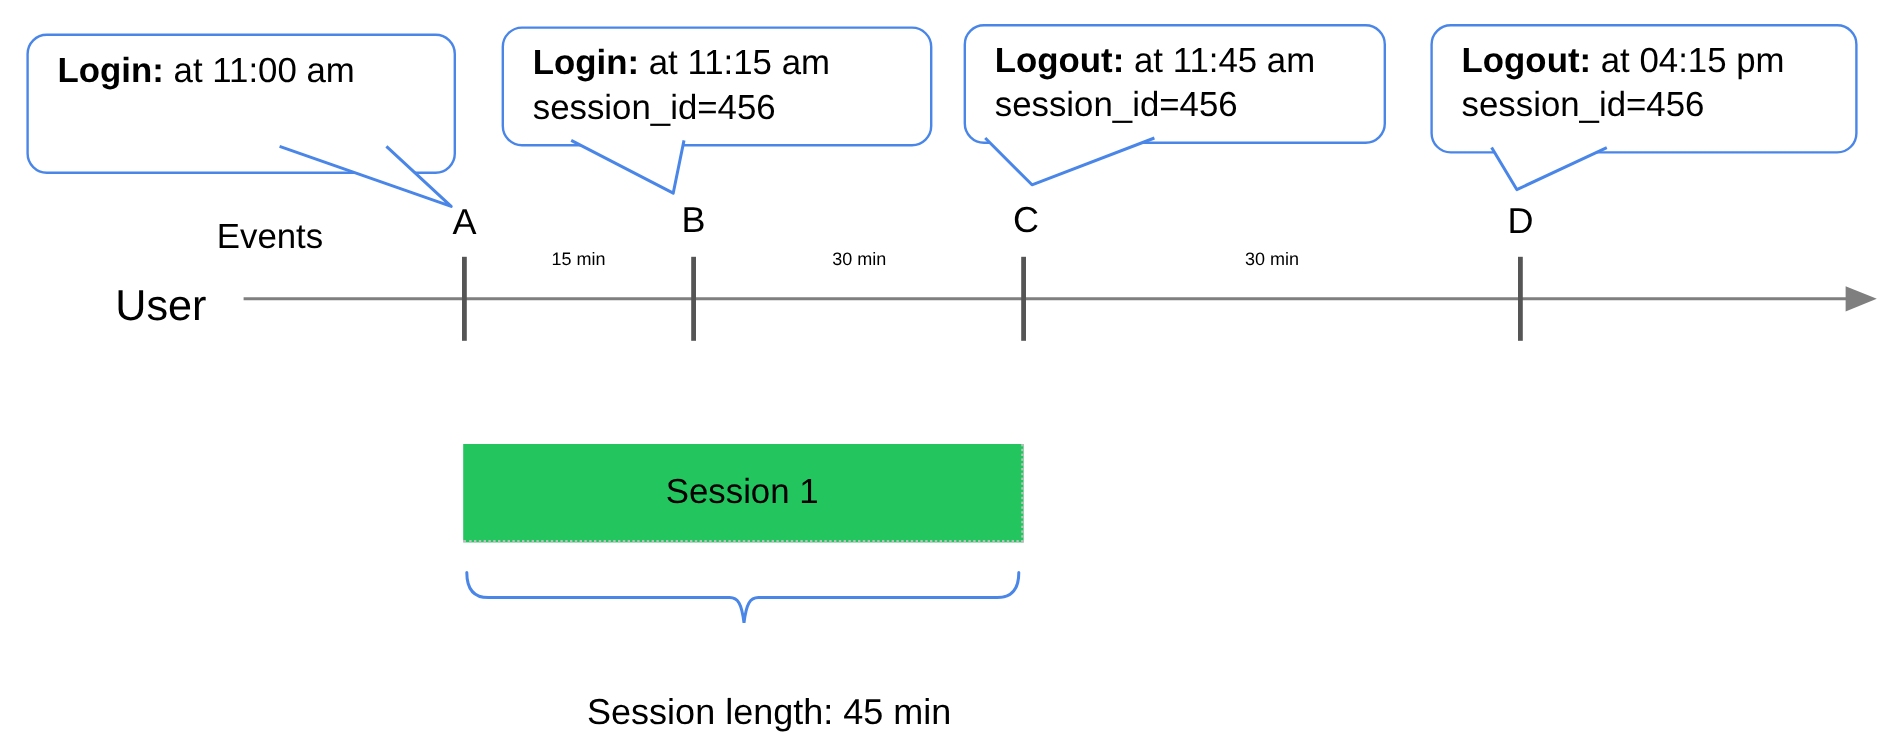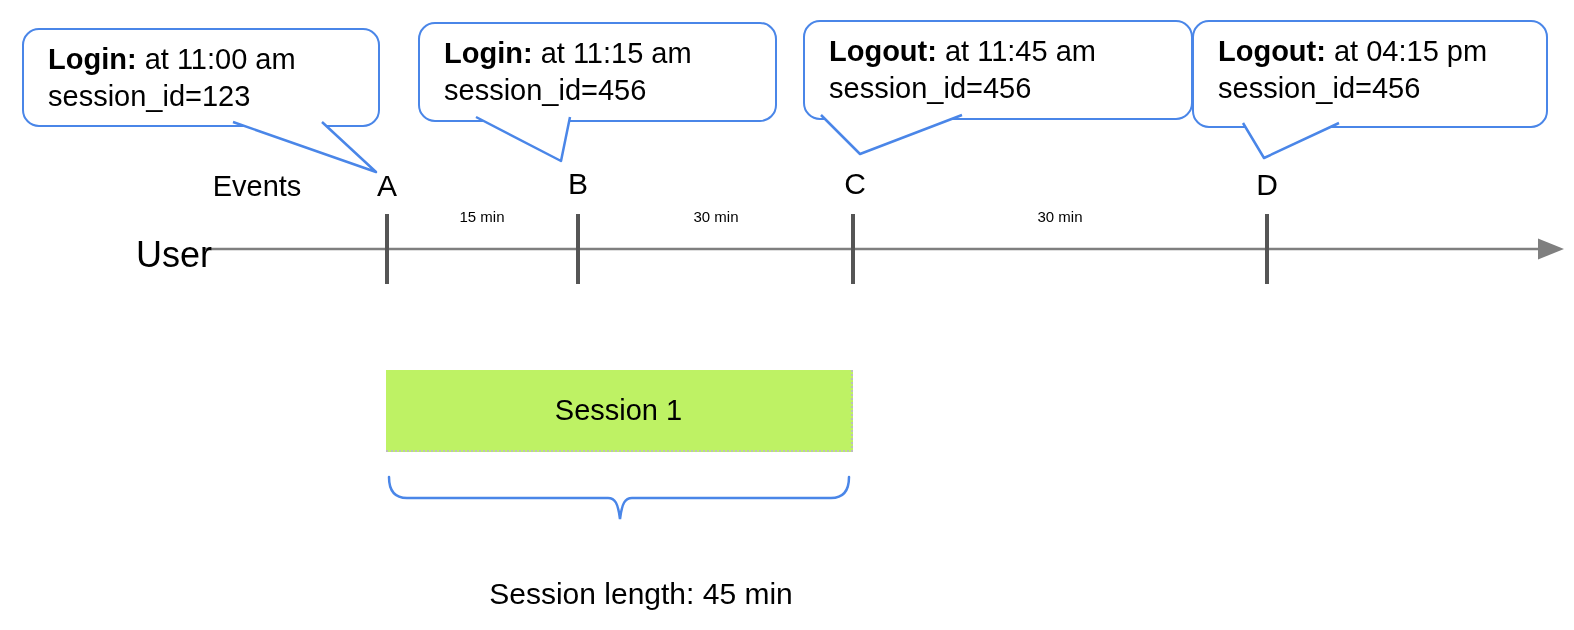--- a/index.html
+++ b/index.html
@@ -22,42 +22,41 @@
     position:absolute; transform:translate(-50%,-50%); white-space:nowrap;
     z-index:3;
   }
   .events-label { font-size:29px; }
   .user-label   { font-size:36px; }
   .marker       { font-size:30px; }
   .interval     { font-size:15px; }
   .length-label { font-size:30px; }
   .session-box {
     position:absolute; left:386px; top:370px; width:467px; height:82px;
-    background:#bef264; box-sizing:border-box;
+    background:#22c55e; box-sizing:border-box;
     border-right:2px dotted #bdbdbd; border-bottom:2px dotted #bdbdbd;
     display:flex; align-items:center; justify-content:center;
     font-size:29px; z-index:1;
   }
 </style>
 </head>
 <body>
 
 <div class="canvas">
 
-  <div class="callout" style="left:22px; top:28px; width:358px; height:99px;">
+  <div class="callout" style="left:22px; top:28px; width:358px; height:117px;">
     <div><span class="c-label">Login:</span> <span>at 11:00 am</span></div>
-    <div><span>session_id=123</span></div>
   </div>
 
   <div class="callout" style="left:418px; top:22px; width:359px; height:100px;">
     <div><span class="c-label">Login:</span> <span>at 11:15 am</span></div>
     <div><span>session_id=456</span></div>
   </div>
 
-  <div class="callout" style="left:803px; top:20px; width:390px; height:100px;">
+  <div class="callout" style="left:803px; top:20px; width:352px; height:100px;">
     <div><span class="c-label">Logout:</span> <span>at 11:45 am</span></div>
     <div><span>session_id=456</span></div>
   </div>
 
   <div class="callout" style="left:1192px; top:20px; width:356px; height:108px;">
     <div><span class="c-label">Logout:</span> <span>at 04:15 pm</span></div>
     <div><span>session_id=456</span></div>
   </div>
 
   <svg class="overlay" viewBox="0 0 1574 630">
@@ -71,22 +70,22 @@
     <polygon points="1538,238.5 1564,249 1538,259.5" fill="#7f7f7f"></polygon>
 
     <line x1="387" y1="214" x2="387" y2="284" stroke="#555555" stroke-width="4"></line>
     <line x1="578" y1="214" x2="578" y2="284" stroke="#555555" stroke-width="4"></line>
     <line x1="853" y1="214" x2="853" y2="284" stroke="#555555" stroke-width="4"></line>
     <line x1="1267" y1="214" x2="1267" y2="284" stroke="#555555" stroke-width="4"></line>
 
     <path d="M 389 477 C 389 491 395 498 407 498 L 608 498 C 615 498 618 503 620 519 C 622 503 625 498 632 498 L 831 498 C 843 498 849 491 849 477" fill="none" stroke="#4a86e8" stroke-width="2.5" stroke-linecap="round"></path>
   </svg>
 
-  <div class="pt events-label" style="left:225px; top:186px;margin-left:32px;">Events</div>
-  <div class="pt user-label" style="left:134px; top:255px;margin-left:40px;">User</div>
+  <div class="pt events-label" style="left:225px; top:198px;">Events</div>
+  <div class="pt user-label" style="left:134px; top:255px;">User</div>
 
   <div class="pt marker" style="left:387px;  top:186px;">A</div>
   <div class="pt marker" style="left:578px;  top:184px;">B</div>
   <div class="pt marker" style="left:855px;  top:184px;">C</div>
   <div class="pt marker" style="left:1267px; top:185px;">D</div>
 
   <div class="pt interval" style="left:482px;  top:216px;">15 min</div>
   <div class="pt interval" style="left:716px;  top:216px;">30 min</div>
   <div class="pt interval" style="left:1060px; top:216px;">30 min</div>
 

